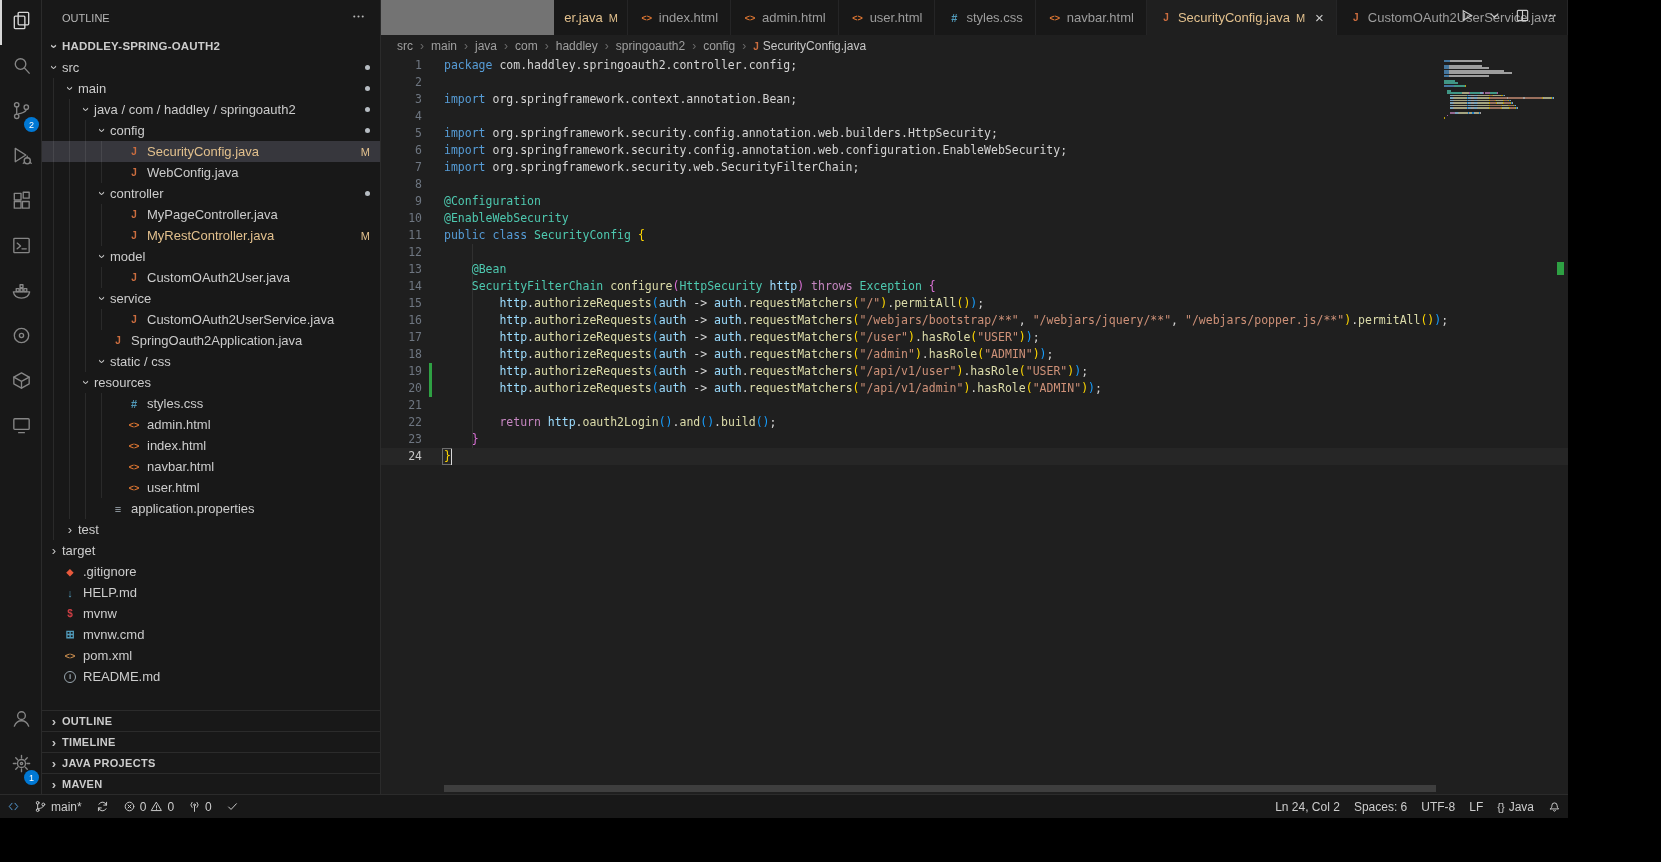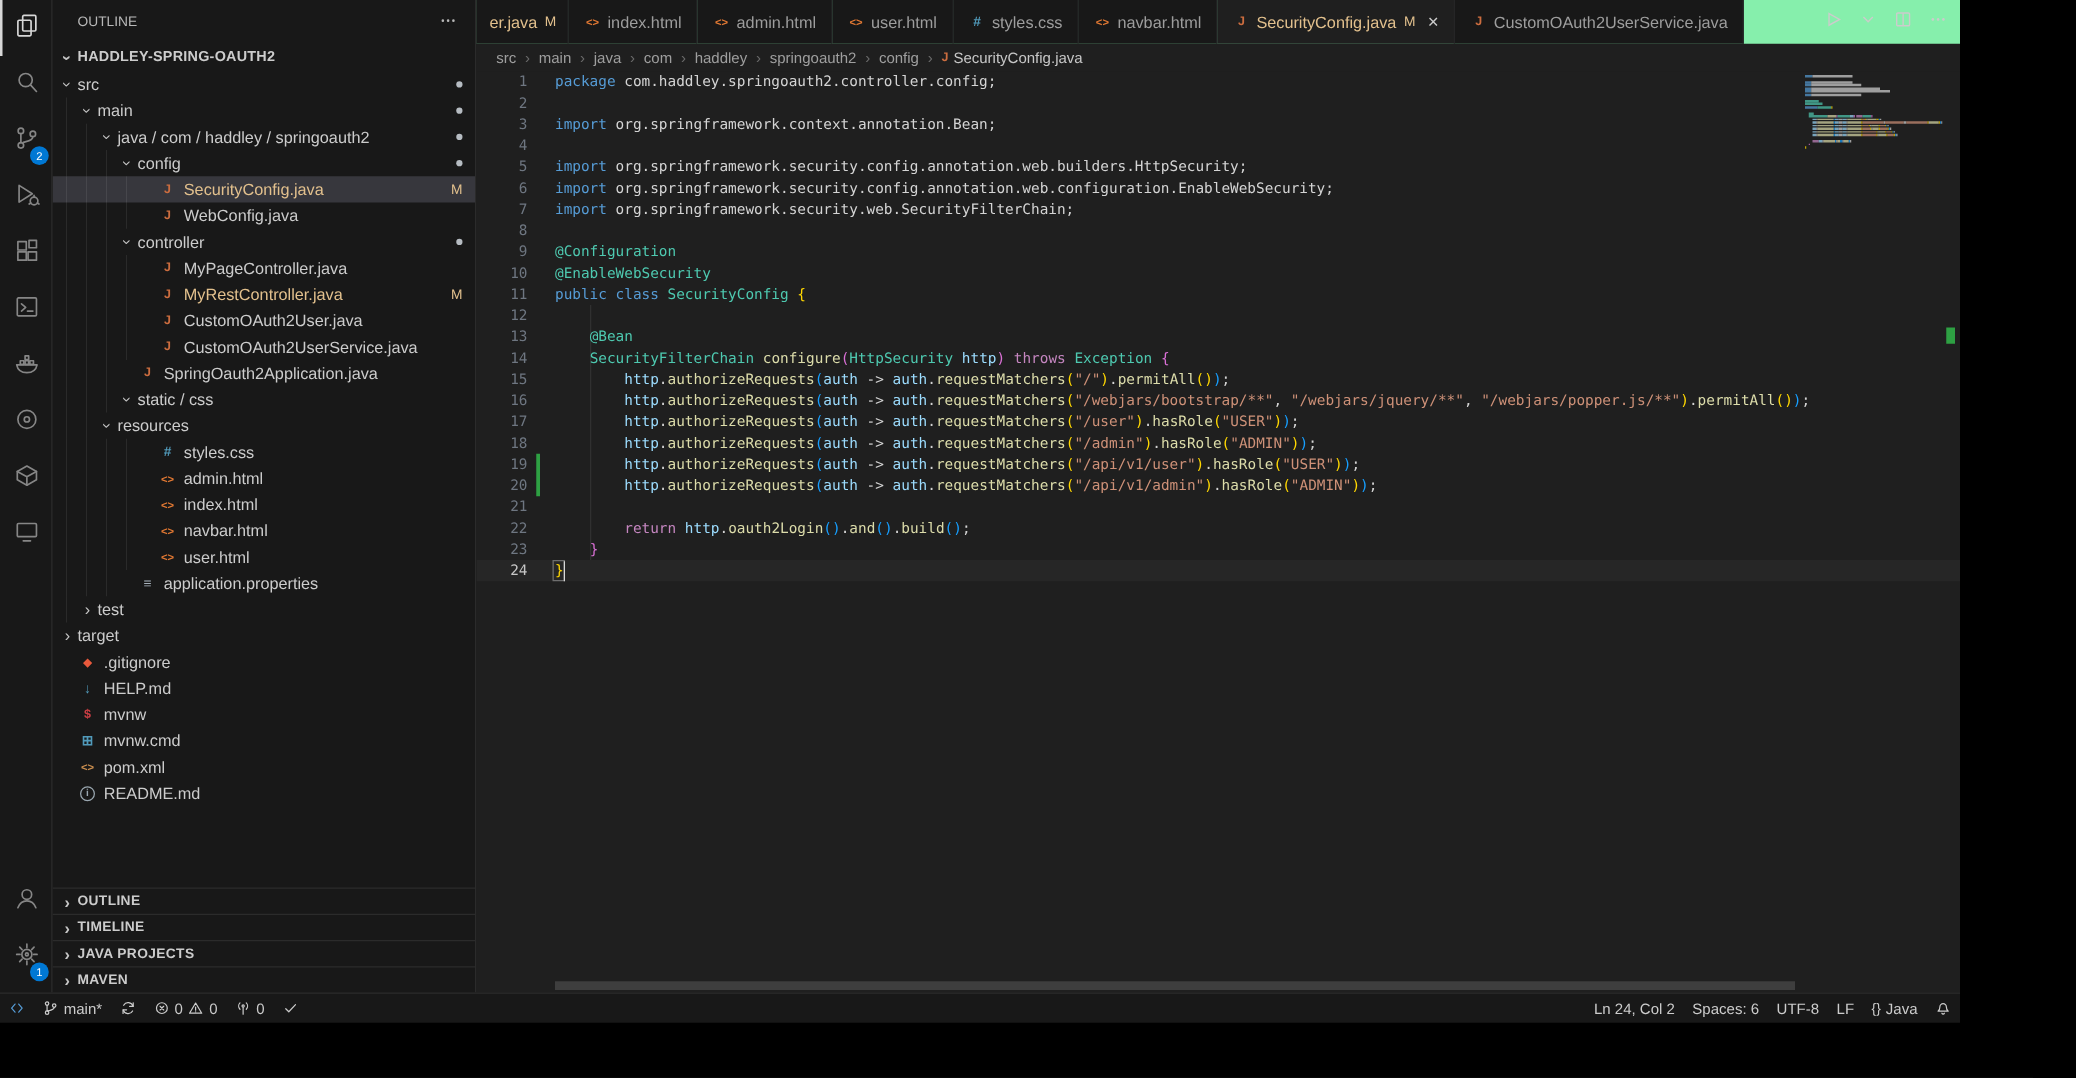--- a/index.html
+++ b/index.html
@@ -26,21 +26,21 @@
   .row.selected { background:#37373d; }
   .guides { align-self:stretch; background-image:repeating-linear-gradient(90deg, transparent 0 7px, rgba(255,255,255,.08) 7px 8px, transparent 8px 16px); }
   .file-ico { width:16px; min-width:16px; margin-right:5px; text-align:center; font-weight:700; display:inline-flex; align-items:center; justify-content:center; }
   .row-badge { position:absolute; right:10px; font-size:11px; }
   .dot { width:5px; height:5px; border-radius:50%; background:#b6bcc2; }
   .sections { position:absolute; bottom:0; left:0; width:100%; background:#181818; }
   .section { height:21px; border-top:1px solid #2b2b2b; display:flex; align-items:center; font-size:11px; font-weight:700; color:#ccc; padding-left:4px; letter-spacing:.3px; cursor:pointer; }
 
   
   .editorarea { position:absolute; left:381px; top:0; right:0; height:794px; }
-  .tabbar { position:relative; height:35px; background:#86efac; display:flex; z-index:4; }
+  .tabbar { position:relative; height:35px; background:#737373; display:flex; z-index:4;justify-content:flex-end; }
   .tab { display:flex; align-items:center; gap:5px; padding:0 12px; font-size:13px; color:#9d9d9d; background:#181818; border-right:1px solid #252526; height:35px; cursor:pointer; white-space:nowrap; }
   .tab.active { background:#1f1f1f; color:#ccc; }
   .tab.partial { width:74px; padding:0 9px; justify-content:flex-end; overflow:hidden; }
   .tab .ico { font-size:10px; font-weight:700; }
   .tab .m { font-size:11px; margin-left:1px; }
   .tab .close { color:#ccc; font-size:15px; margin-left:5px; line-height:1; }
   .tab-actions { position:absolute; right:10px; top:0; height:35px; display:flex; align-items:center; gap:13px; color:#ccc; }
   .tab-actions svg { width:15px; height:15px; stroke:currentColor; fill:none; stroke-width:1.2; }
 
   .breadcrumb { height:22px; display:flex; align-items:center; font-size:12px; color:#9f9f9f; padding-left:16px; gap:7px; background:#1f1f1f; }
@@ -243,24 +243,34 @@
           <span class="row-label">MyPageController.java</span>
         </div>
         <div class="row">
           <span class="guides" style="width: 64px;"></span>
           <span class="chev"></span>
           <span class="file-ico" style="color: rgb(204, 109, 63); font-size: 10px;">J</span>
           <span class="row-label" style="color: rgb(226, 192, 141);">MyRestController.java</span>
           <span class="row-badge" style="color: rgb(226, 192, 141);">M</span>
         </div>
         <div class="row">
+          <span class="guides" style="width: 48px;"></span>
+          <span class="chev expanded">›</span>
+          <span class="row-label">model</span>
+        </div>
+        <div class="row">
           <span class="guides" style="width: 64px;"></span>
           <span class="chev"></span>
           <span class="file-ico" style="color: rgb(204, 109, 63); font-size: 10px;">J</span>
           <span class="row-label">CustomOAuth2User.java</span>
+        </div>
+        <div class="row">
+          <span class="guides" style="width: 48px;"></span>
+          <span class="chev expanded">›</span>
+          <span class="row-label">service</span>
         </div>
         <div class="row">
           <span class="guides" style="width: 64px;"></span>
           <span class="chev"></span>
           <span class="file-ico" style="color: rgb(204, 109, 63); font-size: 10px;">J</span>
           <span class="row-label">CustomOAuth2UserService.java</span>
         </div>
         <div class="row">
           <span class="guides" style="width: 48px;"></span>
           <span class="chev"></span>

